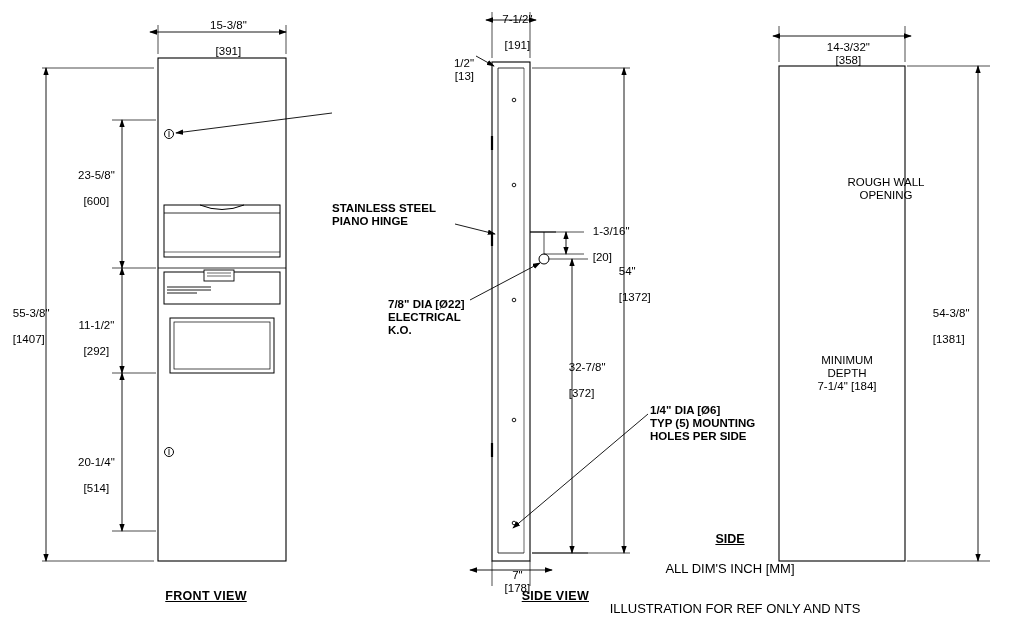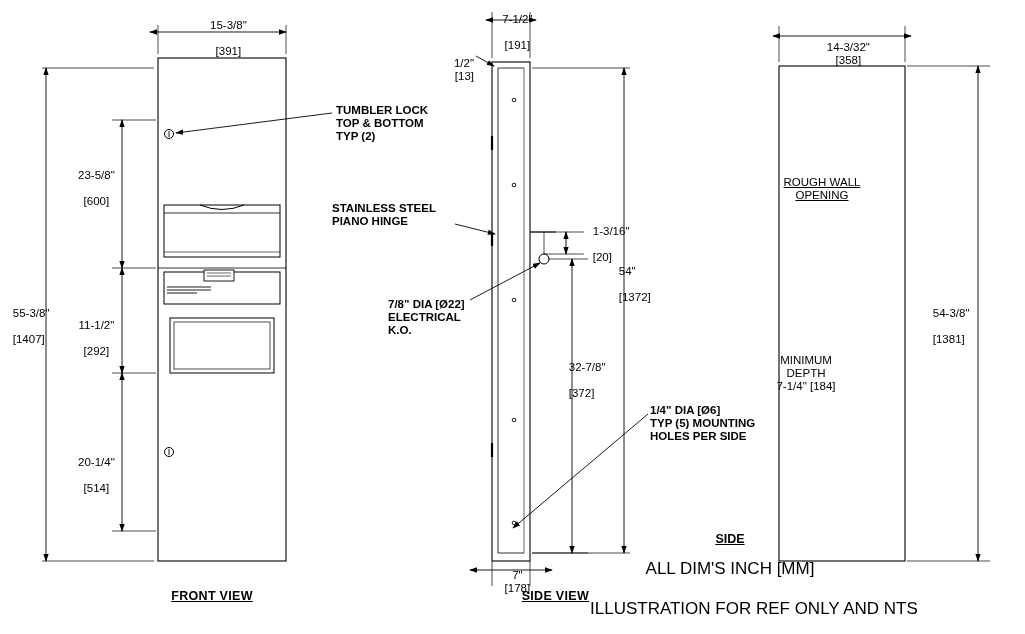--- a/index.html
+++ b/index.html
@@ -37,21 +37,21 @@
     font-size: 12.5px;
     font-weight: bold;
     text-decoration: underline;
     letter-spacing: 0.3px;
   }
   .note-title {
     font-size: 12.5px;
     font-weight: bold;
     text-decoration: underline;
   }
-  .note-line { font-size: 17px; }
+  .note-line { font-size: 13px; }
   .callout { font-size: 11.5px; font-weight: bold; }
 </style>
 </head>
 <body>
 
 <div id="root">
 
   <svg class="drawing" viewBox="0 0 1025 634">
     <defs>
       <marker id="arrEnd" markerWidth="9" markerHeight="9" refX="8" refY="3" orient="auto" markerUnits="strokeWidth">
@@ -184,25 +184,22 @@
   <div class="lbl center" style="left:62px; top:306px; width:56px;">
     <span>11-1/2"</span><br>
     <span>[292]</span>
   </div>
 
   <div class="lbl center" style="left:62px; top:443px; width:56px;">
     <span>20-1/4"</span><br>
     <span>[514]</span>
   </div>
 
-  <div class="lbl callout" style="left:336px; top:104px; width:140px;">TUMBLER LOCK
-TOP &amp; BOTTOM
-TYP (2)</div>
-
-  <div class="lbl viewtitle center" style="left:148px; top:590px; width:128px;">FRONT VIEW</div>
+
+  <div class="lbl viewtitle center" style="left:142px; top:590px; width:128px;">FRONT VIEW</div>
 
   <div class="lbl center" style="left:473px; top:0px; width:76px;">
     <span>7-1/2"</span><br>
     <span>[191]</span>
   </div>
 
   <div class="lbl right" style="left:400px; top:44px; width:74px;">
     <span>1/2"</span>
     <span>[13]</span>
   </div>
@@ -243,24 +240,24 @@
   <div class="lbl center" style="left:782px; top:28px; width:120px;">
     <span>14-3/32"</span>
     <span>[358]</span>
   </div>
 
   <div class="lbl" style="left:920px; top:294px; width:90px;">
     <span>54-3/8"</span><br>
     <span>[1381]</span>
   </div>
 
-  <div class="lbl center" style="left:759px; top:176px; width:126px;text-decoration:underline;">ROUGH WALL
+  <div class="lbl center" style="left:823px; top:176px; width:126px;">ROUGH WALL
 OPENING</div>
 
-  <div class="lbl center" style="left:743px; top:354px; width:126px;">MINIMUM
+  <div class="lbl center" style="left:784px; top:354px; width:126px;">MINIMUM
 DEPTH
 7-1/4" [184]</div>
 
   <div class="lbl note-title center" style="left:650px; top:533px; width:160px;">SIDE</div>
   <div class="lbl note-line center" style="left:620px; top:562px; width:220px;">ALL DIM'S INCH [MM]</div>
   <div class="lbl note-line center" style="left:590px; top:590px; width:290px;margin-top:12px;">ILLUSTRATION FOR REF ONLY AND NTS</div>
 
 </div>
 
 </body></html>

